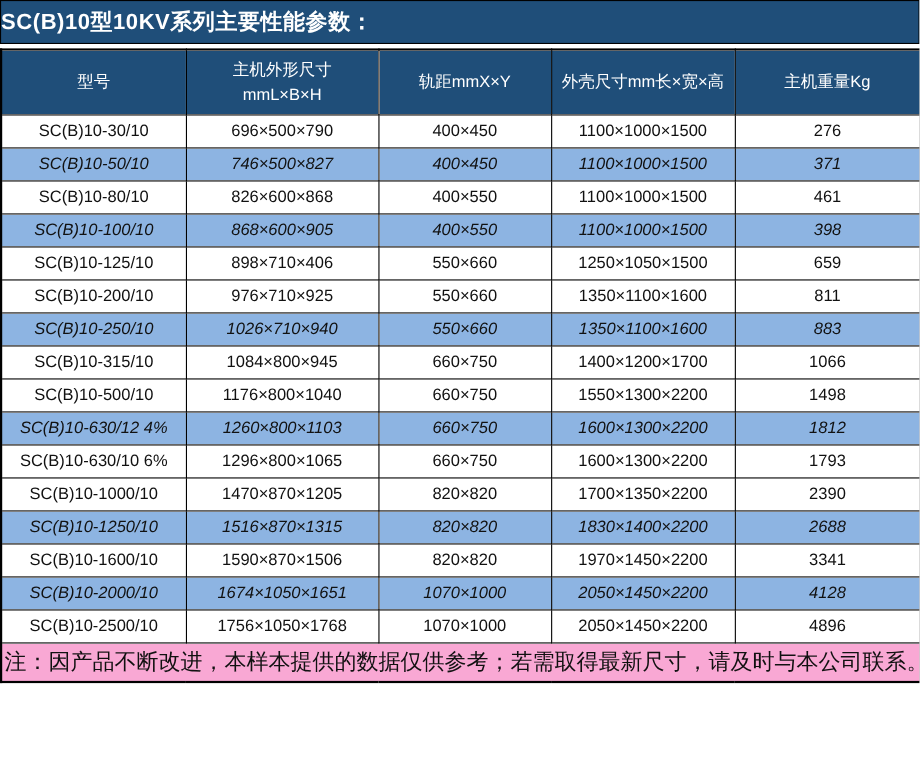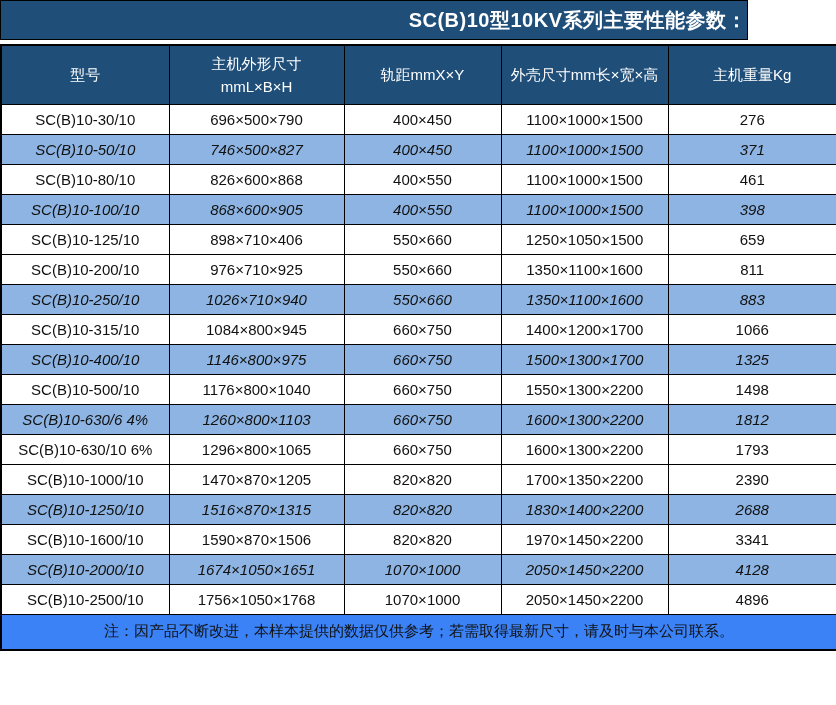--- a/index.html
+++ b/index.html
@@ -18,28 +18,28 @@
     background: #FFFFFF;
     font-family: "Liberation Sans", "DejaVu Sans", sans-serif;
   }
   .page {
     width: 836px;
     height: 705px;
     overflow: hidden;
     background: #FFFFFF;
   }
   .title-bar {
-    width: 748px;
+    width: 836px;
     height: 40px;
     background: var(--title-bg, #1F4E79);
     border: 1px solid var(--border, #000);
     color: #FFFFFF;
     font-size: 20px;
     font-weight: bold;
-    text-align: right;
+    text-align: left;
     line-height: 38px;
     letter-spacing: 0.5px;
   }
   .gap { height: 4px; background: #FFFFFF; }
   table.spec {
     width: 836px;
     border-collapse: collapse;
     table-layout: fixed;
     border: 2px solid var(--border, #000);
   }
@@ -64,23 +64,23 @@
     background: var(--row-bg, #FFF);
     color: var(--row-text, #111);
     font-size: 15px;
   }
   tbody tr.alt td {
     background: var(--row-alt-bg, #8DB4E2);
     font-style: italic;
   }
   tfoot td {
     height: 36px;
-    background: #3b82f6;
+    background: #f9a8d4;
     color: var(--row-text, #111);
-    font-size: 15px;
+    font-size: 20px;
   }
 </style>
 </head>
 <body>
 
 <div class="page">
 
   <div class="title-bar">SC(B)10型10KV系列主要性能参数：</div>
 
   <div class="gap"></div>
@@ -155,36 +155,29 @@
           <td>1350×1100×1600</td>
           <td>883</td>
         </tr>
         <tr>
           <td>SC(B)10-315/10</td>
           <td>1084×800×945</td>
           <td>660×750</td>
           <td>1400×1200×1700</td>
           <td>1066</td>
         </tr>
-        <tr class="alt">
-          <td>SC(B)10-400/10</td>
-          <td>1146×800×975</td>
-          <td>660×750</td>
-          <td>1500×1300×1700</td>
-          <td>1325</td>
-        </tr>
         <tr>
           <td>SC(B)10-500/10</td>
           <td>1176×800×1040</td>
           <td>660×750</td>
           <td>1550×1300×2200</td>
           <td>1498</td>
         </tr>
         <tr class="alt">
-          <td>SC(B)10-630/6 4%</td>
+          <td>SC(B)10-630/12 4%</td>
           <td>1260×800×1103</td>
           <td>660×750</td>
           <td>1600×1300×2200</td>
           <td>1812</td>
         </tr>
         <tr>
           <td>SC(B)10-630/10 6%</td>
           <td>1296×800×1065</td>
           <td>660×750</td>
           <td>1600×1300×2200</td>

